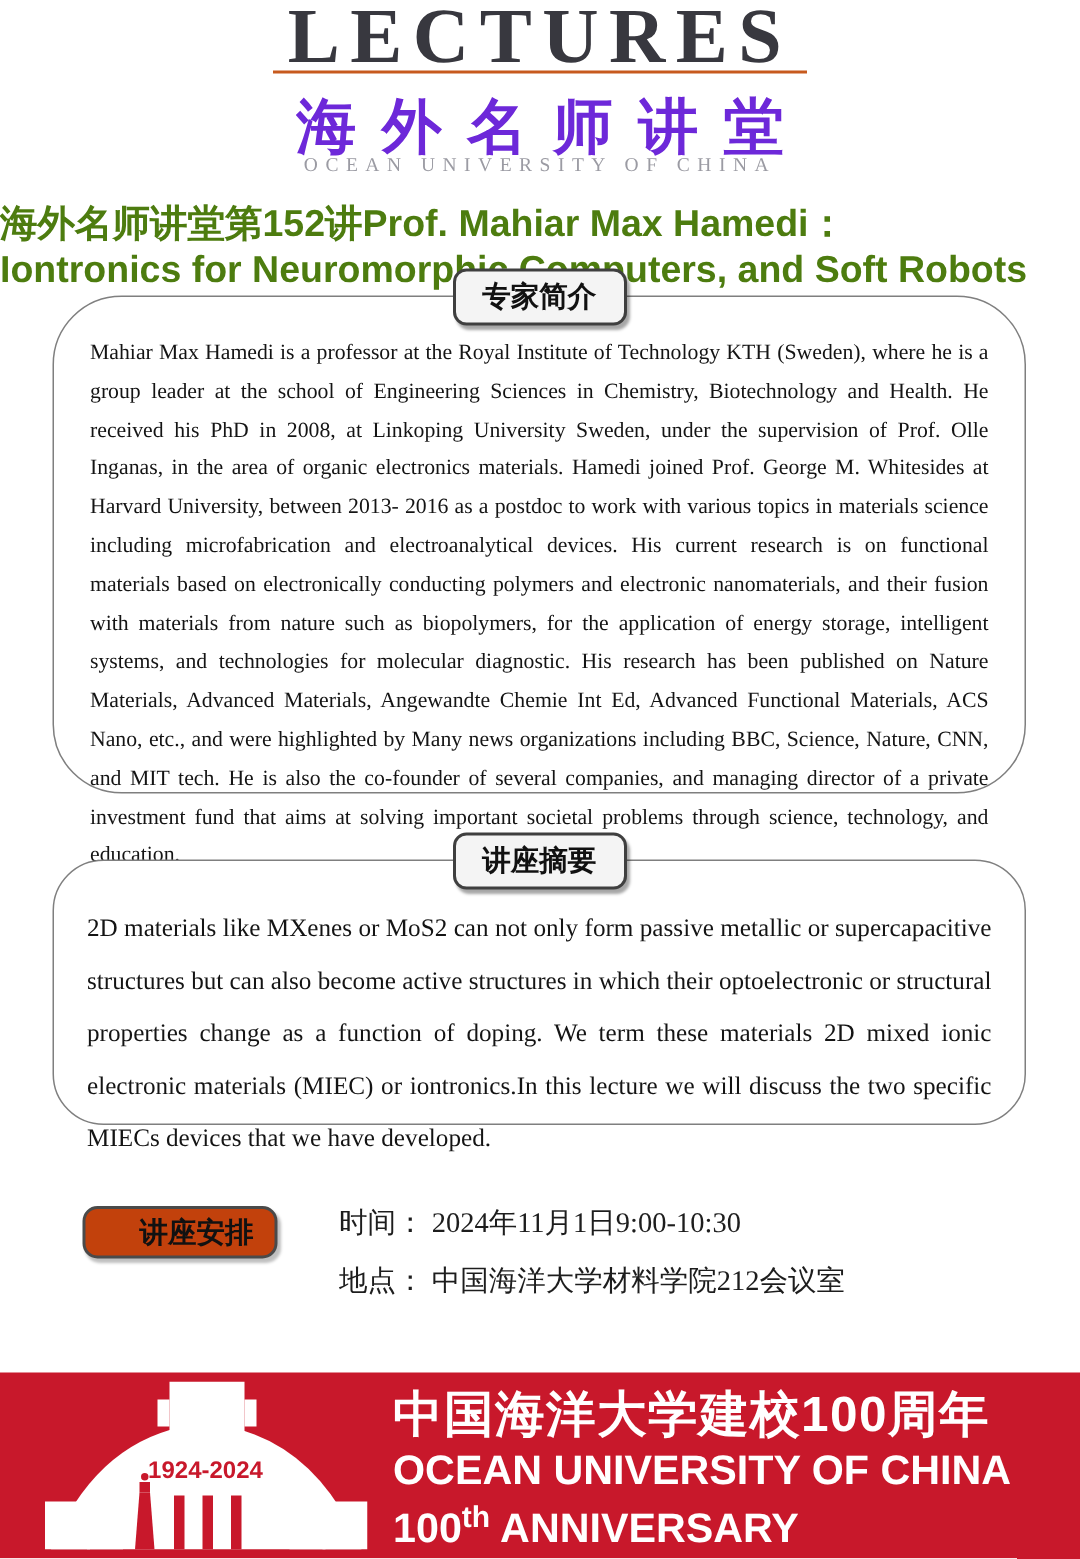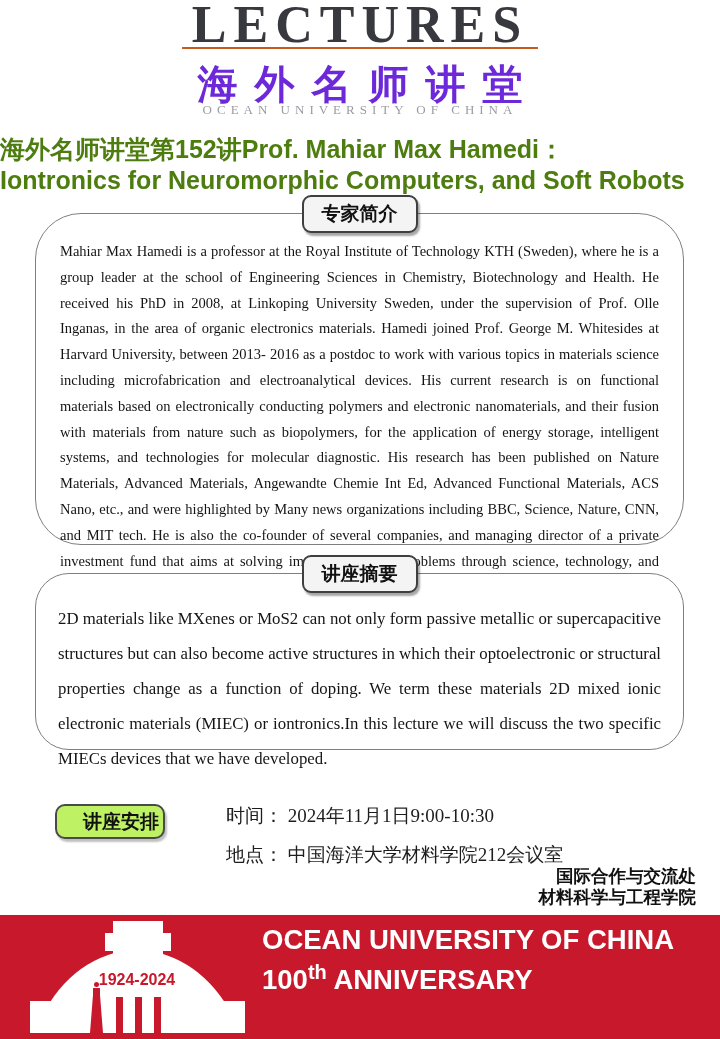--- a/index.html
+++ b/index.html
@@ -16,33 +16,33 @@
   .orange-rule { width:356px; height:2px; background:#C75A1E; margin:1px auto 1px auto; }
   .seal-text { font-family:"Liberation Serif", serif; font-weight:700; font-size:40px; color:#6d28d9; letter-spacing:17px; line-height:32px; text-indent:17px;margin-top:20px; }
   .univ-line { font-family:"Liberation Serif", serif; font-size:13px; letter-spacing:5px; color:#9B9BA3; line-height:15px; margin-top:1px; }
 
   
   .poster-title { position:absolute; top:134px; left:0; width:720px; text-align:left;
                   font-weight:700; font-size:25px; line-height:31px; color:#4d7c0f; }
 
   
   .rbox { position:absolute; left:35px; width:649px; border:1px solid #7F7F7F; background:#fff; }
-  .rbox.profile { top:213px; height:332px; border-radius:46px; }
+  .rbox.profile { top:197px; height:332px; border-radius:46px; }
   .rbox.abstract { top:573px; height:177px; border-radius:34px; }
   .badge { position:absolute; top:-19px; left:50%; transform:translateX(-50%);
            background:#F4F4F4; border:2px solid #3F3F3F; border-radius:9px;
            padding:4px 18px; font-weight:700; font-size:19px; color:#111;
            box-shadow:2px 3px 2px rgba(0,0,0,0.35); white-space:nowrap; }
   .rbox-body { font-family:"Liberation Serif", serif; text-align:justify; color:#141414; }
   .profile .rbox-body { padding:25px 24px 0 24px; font-size:14.5px; line-height:25.8px; }
   .abstract .rbox-body { padding:27px 22px 0 22px; font-size:16.8px; line-height:35px; }
 
   
-  .schedule-badge { position:absolute; left:55px; top:804px; width:110px; height:35px;
-                    background:#bef264; border:2px solid #4A4A4A; border-radius:10px;
+  .schedule-badge { position:absolute; left:55px; top:804px; width:130px; height:35px;
+                    background:#c2410c; border:2px solid #4A4A4A; border-radius:10px;
                     display:flex; align-items:center; justify-content:center;
                     font-weight:700; font-size:19px; color:#111;
                     box-shadow:2px 3px 2px rgba(0,0,0,0.25);padding-left:22px; }
   .schedule-info { position:absolute; left:226px; top:796px; font-family:"Liberation Serif", serif;
                    font-size:19px; color:#1d1d1d; line-height:39px; }
   .organizers { position:absolute; right:24px; top:866px; text-align:right;
                 font-weight:700; font-size:17.5px; line-height:21px; color:#111; }
 
   
   .banner { position:absolute; left:0; top:915px; width:720px; height:124px; }
@@ -79,24 +79,20 @@
     <div class="badge">讲座摘要</div>
     <div class="rbox-body">2D materials like MXenes or MoS2 can not only form passive metallic or supercapacitive structures but can also become active structures in which their optoelectronic or structural properties change as a function of doping. We term these materials 2D mixed ionic electronic materials (MIEC) or iontronics.In this lecture we will discuss the two specific MIECs devices that we have developed.</div>
   </div>
 
   <div class="schedule-badge">讲座安排</div>
   <div class="schedule-info">
     <div><span>时间：</span> <span>2024年11月1日9:00-10:30</span></div>
     <div><span>地点：</span> <span>中国海洋大学材料学院212会议室</span></div>
   </div>
 
-  <div class="organizers">
-    <div>国际合作与交流处</div>
-    <div>材料科学与工程学院</div>
-  </div>
 
   <div class="banner" id="banner" style="background: rgb(200, 24, 43);">
     <svg class="gate-svg" viewBox="0 0 215 112" aria-hidden="true">
 
       <rect x="83" y="0" width="50" height="44" fill="#ffffff"></rect>
       <rect x="75" y="12" width="8" height="18" fill="#ffffff"></rect>
       <rect x="133" y="12" width="8" height="18" fill="#ffffff"></rect>
 
       <path d="M4,112 Q36,34 107,28 Q178,34 211,112 Z" fill="#ffffff"></path>
 
@@ -109,18 +105,19 @@
       <rect x="105" y="76" width="7" height="36" class="slit" fill="#C8182B"></rect>
       <rect x="124" y="76" width="7" height="36" class="slit" fill="#C8182B"></rect>
 
       <polygon points="63,74 70,74 73,112 60,112" class="slit" fill="#C8182B"></polygon>
       <rect x="63" y="67" width="7" height="7" class="slit" fill="#C8182B"></rect>
       <circle cx="66.5" cy="63.5" r="2.5" class="slit" fill="#C8182B"></circle>
 
       <text x="107" y="64" text-anchor="middle" font-family="Liberation Sans, sans-serif" font-size="16" font-weight="bold" fill="#C8182B">1924-2024</text>
     </svg>
     <div class="banner-text">
+      <div class="banner-cn">中国海洋大学建校100周年</div>
       <div class="banner-en1">OCEAN UNIVERSITY OF CHINA</div>
       <div class="banner-en2"><span>100</span><sup>th</sup><span> ANNIVERSARY</span></div>
     </div>
   </div>
 
 </div>
 
 </body></html>

